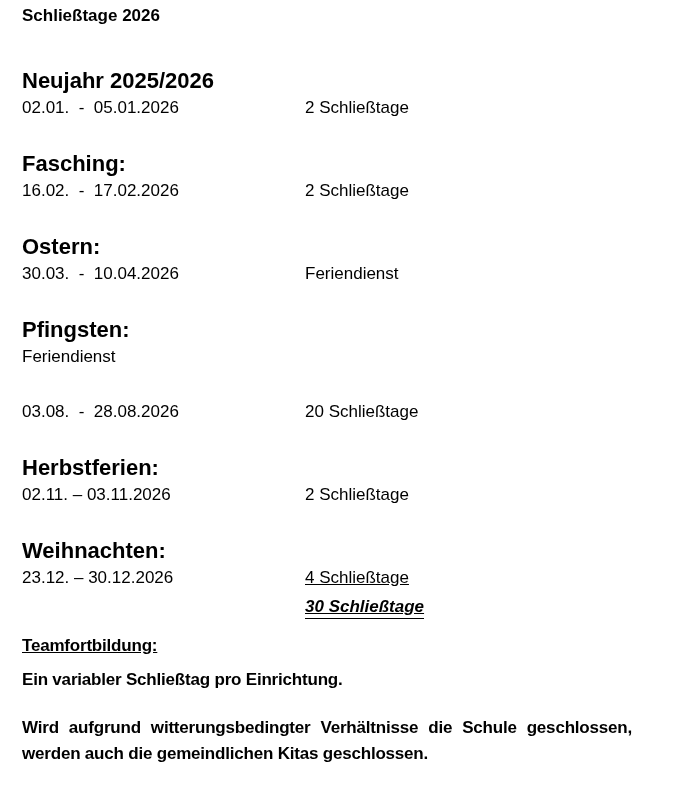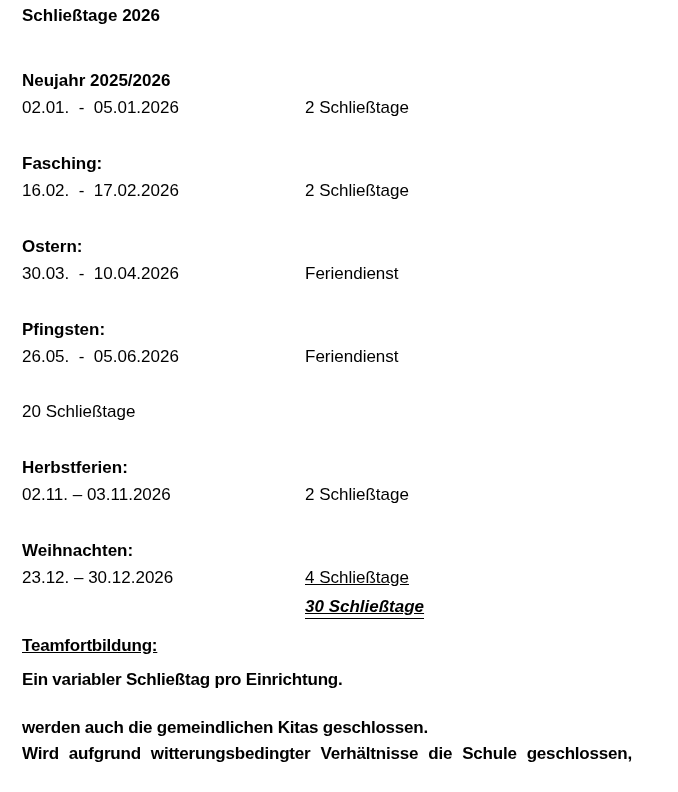--- a/index.html
+++ b/index.html
@@ -19,21 +19,21 @@
   .title {
     font-weight: bold;
     font-size: 17px;
     line-height: 20px;
     margin: 0 0 44px 0;
   }
   .section { margin: 0 0 35px 0; }
   .section.last { margin-bottom: 8px; }
   .section-heading {
     font-weight: bold;
-    font-size: 17px;
+    font-size: 22px;
     line-height: 21px;
     margin: 0 0 7px 0;
   }
   .row {
     display: flex;
     line-height: 20px;
   }
   .date {
     width: 283px;
     flex: 0 0 283px;
@@ -100,27 +100,27 @@
     <div class="section-heading">Ostern:</div>
     <div class="row">
       <span class="date">30.03.  -  10.04.2026</span>
       <span class="value">Feriendienst</span>
     </div>
   </div>
 
   <div class="section">
     <div class="section-heading">Pfingsten:</div>
     <div class="row">
-      <span class="date">26.05.  -  05.06.2026</span>
       <span class="value">Feriendienst</span>
     </div>
   </div>
 
   <div class="section">
     <div class="row">
+      <span class="date">03.08.  -  28.08.2026</span>
       <span class="value">20 Schließtage</span>
     </div>
   </div>
 
   <div class="section">
     <div class="section-heading">Herbstferien:</div>
     <div class="row">
       <span class="date">02.11. – 03.11.2026</span>
       <span class="value">2 Schließtage</span>
     </div>
@@ -135,18 +135,18 @@
     <div class="row total-row">
       <span class="date"></span>
       <span class="value total">30 Schließtage</span>
     </div>
   </div>
 
   <div class="footer">
     <div class="team-heading">Teamfortbildung:</div>
     <div class="team-text">Ein variabler Schließtag pro Einrichtung.</div>
     <div class="note">
+      <div class="note-line justified">Wird aufgrund witterungsbedingter Verhältnisse die Schule geschlossen,</div>
       <div class="note-line">werden auch die gemeindlichen Kitas geschlossen.</div>
-      <div class="note-line justified">Wird aufgrund witterungsbedingter Verhältnisse die Schule geschlossen,</div>
     </div>
   </div>
 
 </div>
 
 </body></html>

